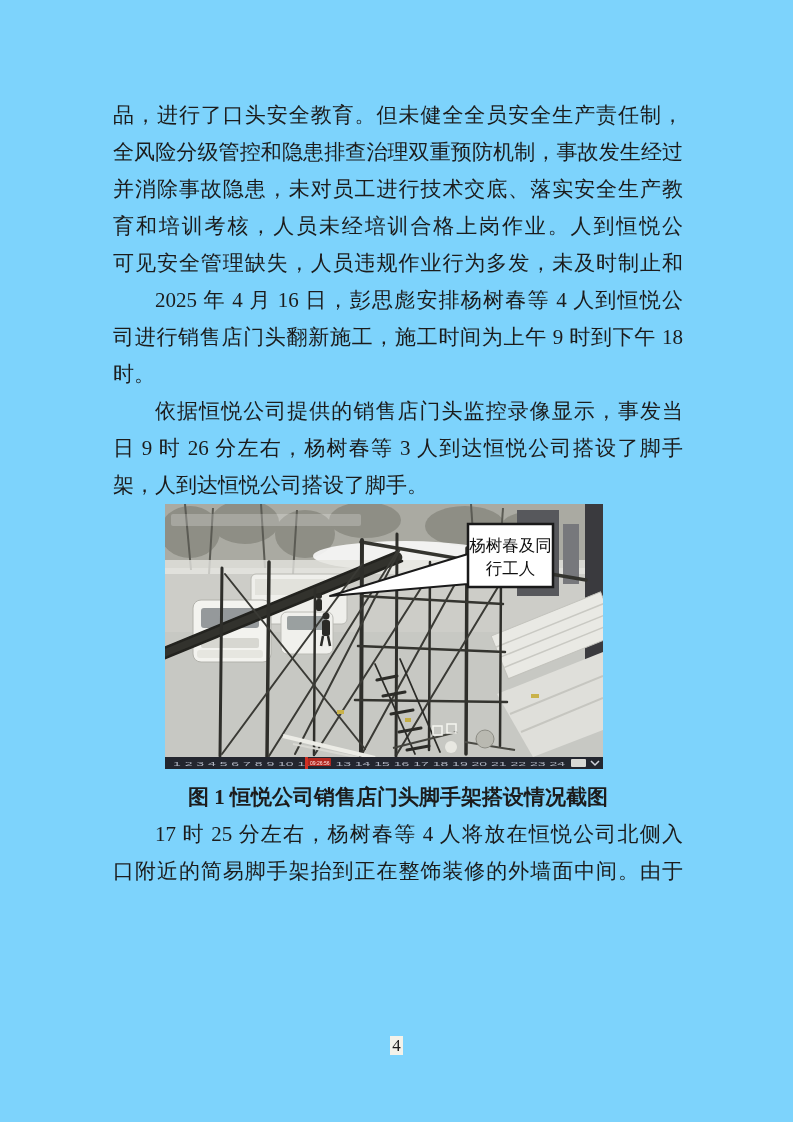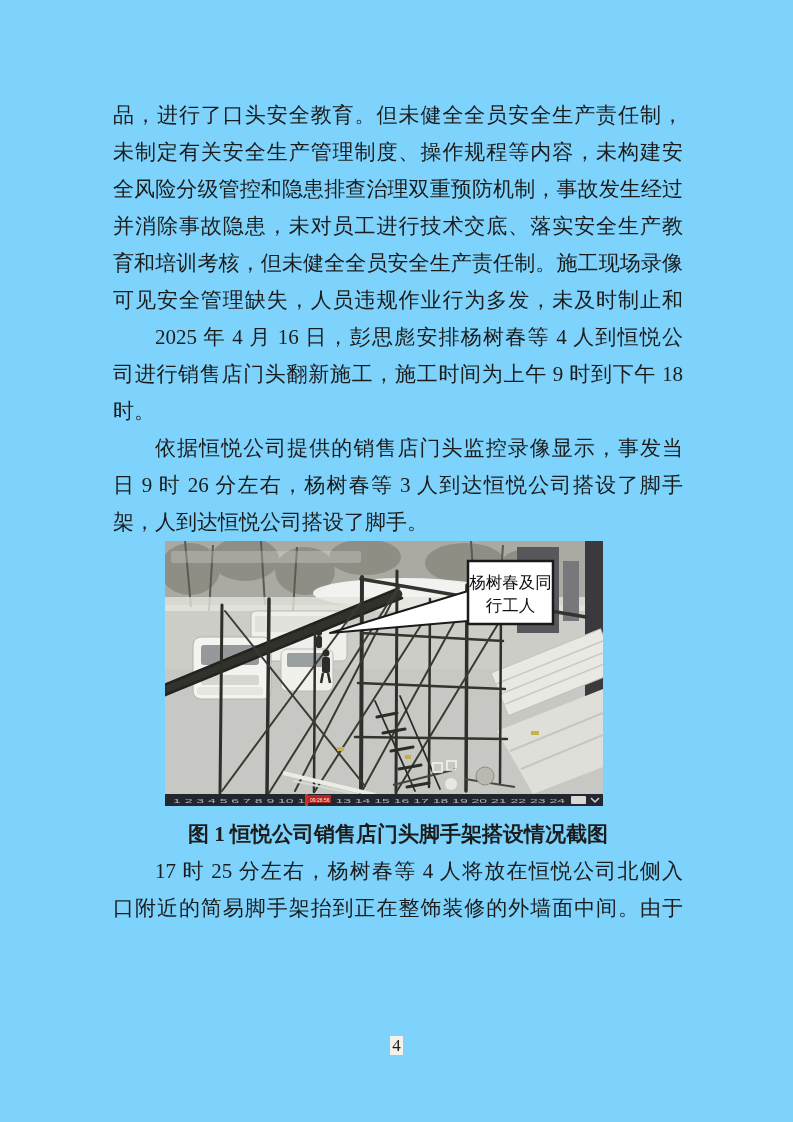--- a/index.html
+++ b/index.html
@@ -43,24 +43,23 @@
   .page-number span { background:#f3f2ea; padding:0 2px; }
 </style>
 </head>
 <body>
 
 <div class="page">
   <div class="content">
 
     <div>
       <div class="line j">品，进行了口头安全教育。但未健全全员安全生产责任制，</div>
-      <div class="line j">未制定有关安全生产管理制度、操作规程等内容，未构建安</div>
       <div class="line j">全风险分级管控和隐患排查治理双重预防机制，事故发生经过</div>
       <div class="line j">并消除事故隐患，未对员工进行技术交底、落实安全生产教</div>
-      <div class="line j">育和培训考核，但未健全全员安全生产责任制。施工现场录像</div>
+      <div class="line j">育和培训考核，人员未经培训合格上岗作业。人到恒悦公</div>
       <div class="line j">可见安全管理缺失，人员违规作业行为多发，未及时制止和</div>
     </div>
 
 
     <div>
       <div class="line j indent">2025 年 4 月 16 日，彭思彪安排杨树春等 4 人到恒悦公</div>
       <div class="line j">司进行销售店门头翻新施工，施工时间为上午 9 时到下午 18</div>
       <div class="line">时。</div>
     </div>
 

